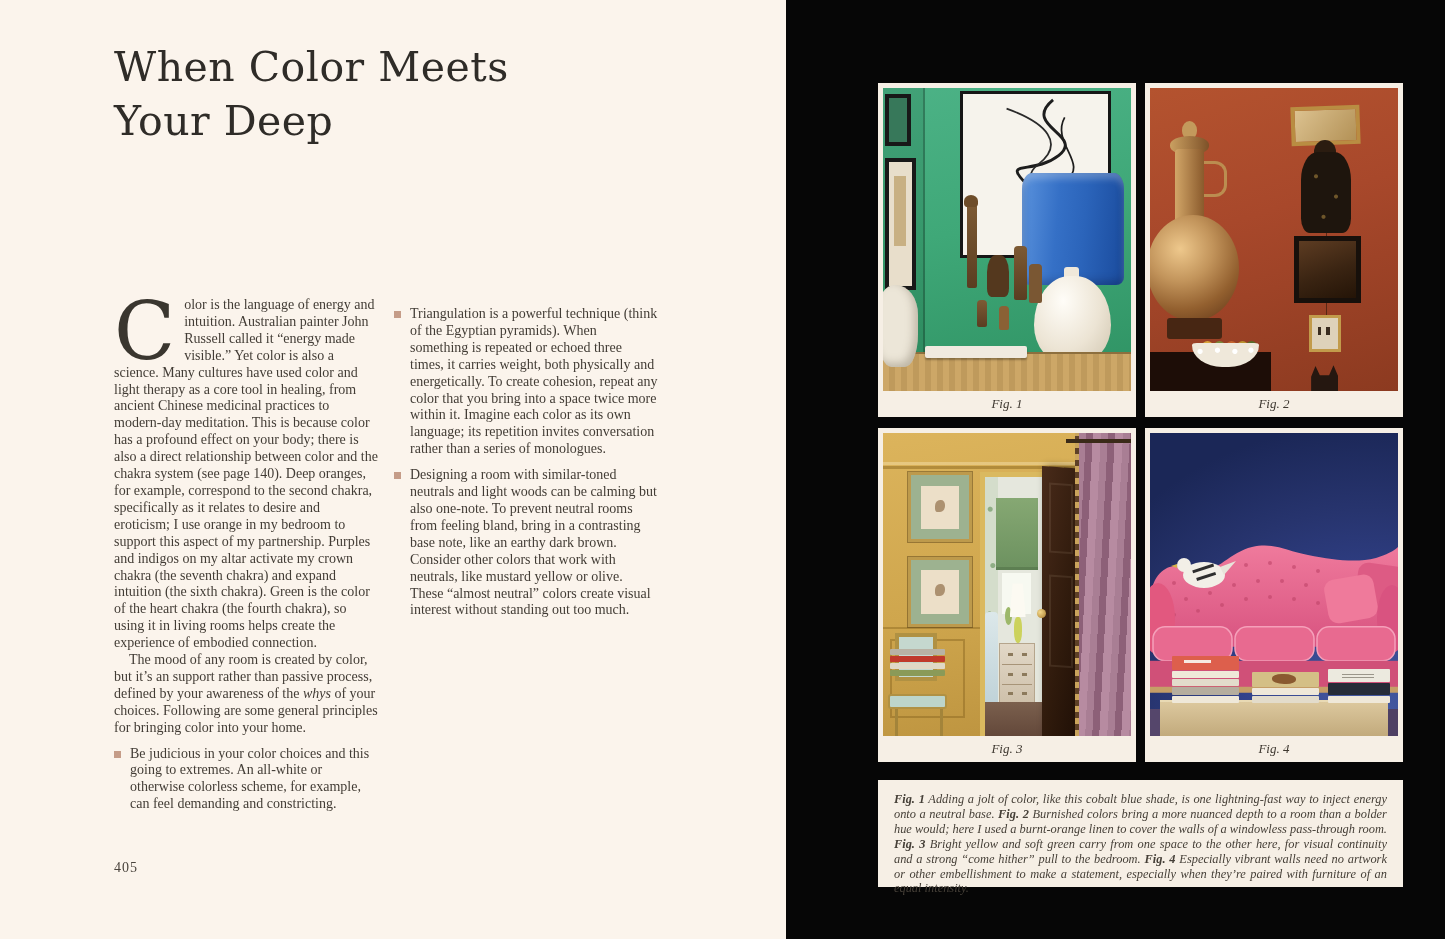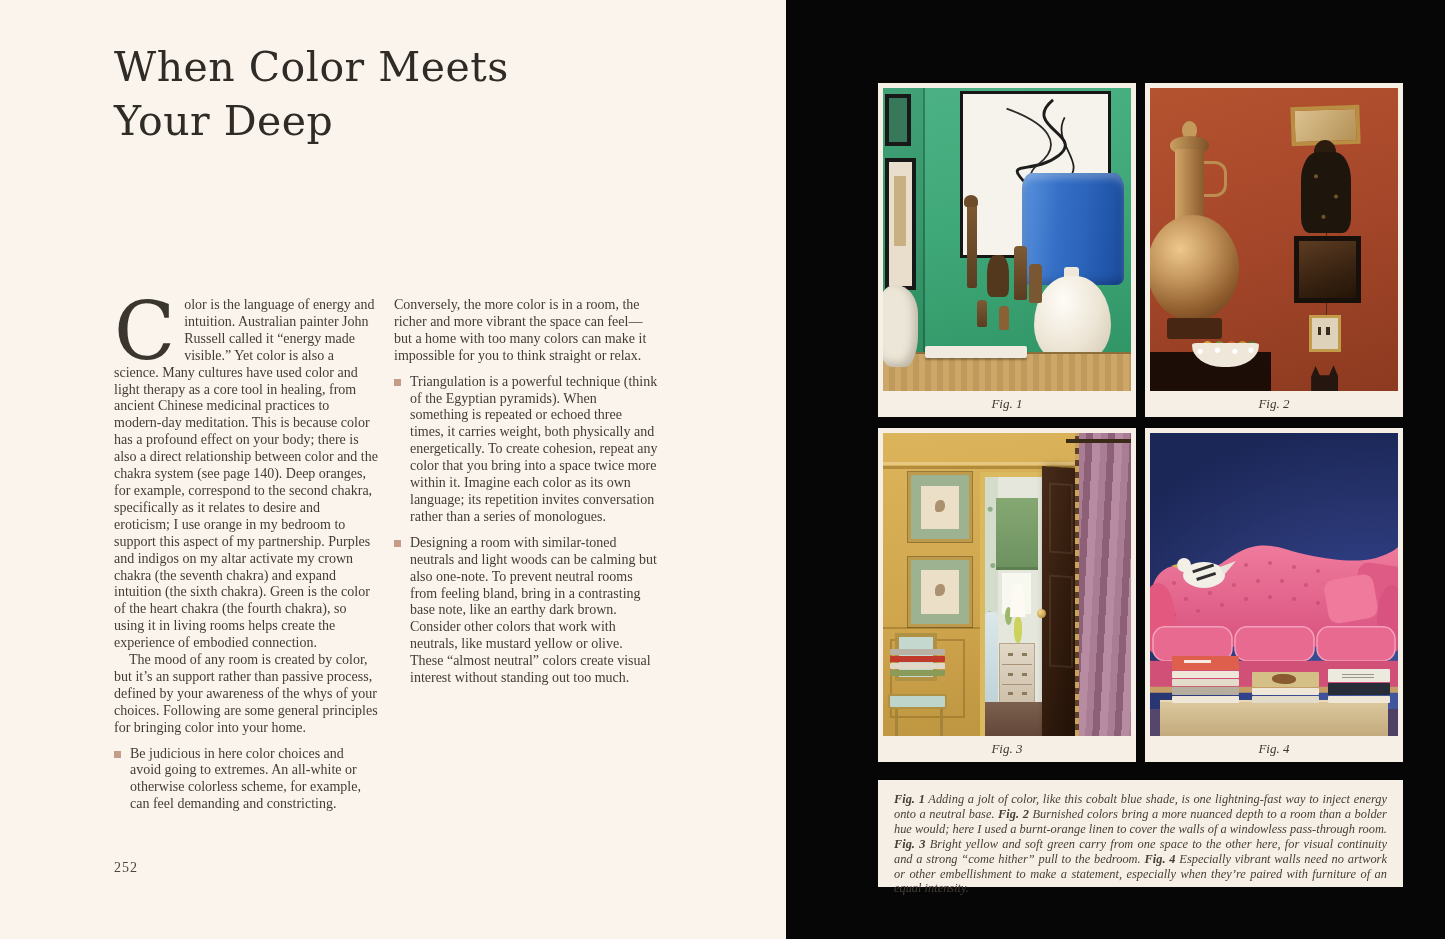--- a/index.html
+++ b/index.html
@@ -13,21 +13,21 @@
   .bodycol { position:absolute; top:297px; width:264px; font-size:14px; line-height:16.9px;
              color:var(--text-dark); text-align:left; }
   .col1 { left:114px; }
   .col2 { left:394px; }
   .dropcap { float:left; font-family:"DejaVu Serif", serif; font-size:80px; line-height:.78;
              padding:4px 9px 0 0; color:#3a362f; }
   .para { margin:0; }
   .para-indent { text-indent:15px; }
   .bullet { display:flex; margin-top:9px; }
   .bullet .sq { flex:none; width:7px; height:7px; margin:5px 9px 0 0; background:var(--bullet); }
-  .ital { }
+  .ital { font-style:italic; }
   .pagenum { position:absolute; left:114px; top:860px; font-size:14px; letter-spacing:1px; color:#4a443d; }
 
   
   .page-right { position:relative; width:722px; height:939px; background:var(--right-bg); }
   .fig { position:absolute; width:258px; height:334px; background:var(--frame-cream); }
   .fig1 { left:92px;  top:83px; }
   .fig2 { left:359px; top:83px; }
   .fig3 { left:92px;  top:428px; }
   .fig4 { left:359px; top:428px; }
   .photo { position:absolute; left:5px; right:5px; top:5px; bottom:26px; overflow:hidden; }
@@ -183,37 +183,36 @@
     <h1 class="title">
       <span>When Color Meets</span><br>
       <span>Your Deep</span>
     </h1>
 
     <div class="bodycol col1">
       <p class="para"><span class="dropcap">C</span><span>olor is the language of energy and intuition. Australian painter John Russell called it “energy made visible.” Yet color is also a science. Many cultures have used color and light therapy as a core tool in healing, from ancient Chinese medicinal practices to modern-day meditation. This is because color has a profound effect on your body; there is also a direct relationship between color and the chakra system (see page 140). Deep oranges, for example, correspond to the second chakra, specifically as it relates to desire and eroticism; I use orange in my bedroom to support this aspect of my partnership. Purples and indigos on my altar activate my crown chakra (the seventh chakra) and expand intuition (the sixth chakra). Green is the color of the heart chakra (the fourth chakra), so using it in living rooms helps create the experience of embodied connection.</span></p>
       <p class="para para-indent"><span>The mood of any room is created by color, but it’s an support rather than passive process, defined by your awareness of the </span><span class="ital">whys</span><span> of your choices. Following are some general principles for bringing color into your home.</span></p>
       <div class="bullet">
         <span class="sq"></span>
-        <span>Be judicious in here color choices and avoid going to extremes. An all-white or otherwise colorless scheme, for example, can feel demanding and constricting.</span>
+        <span>Be judicious in your color choices and this going to extremes. An all-white or otherwise colorless scheme, for example, can feel demanding and constricting.</span>
       </div>
     </div>
 
     <div class="bodycol col2">
-      <p class="para">Conversely, the more color is in a room, the richer and more vibrant the space can feel—but a home with too many colors can make it impossible for you to think straight or relax.</p>
       <div class="bullet">
         <span class="sq"></span>
         <span>Triangulation is a powerful technique (think of the Egyptian pyramids). When something is repeated or echoed three times, it carries weight, both physically and energetically. To create cohesion, repeat any color that you bring into a space twice more within it. Imagine each color as its own language; its repetition invites conversation rather than a series of monologues.</span>
       </div>
       <div class="bullet">
         <span class="sq"></span>
         <span>Designing a room with similar-toned neutrals and light woods can be calming but also one-note. To prevent neutral rooms from feeling bland, bring in a contrasting base note, like an earthy dark brown. Consider other colors that work with neutrals, like mustard yellow or olive. These “almost neutral” colors create visual interest without standing out too much.</span>
       </div>
     </div>
 
-    <div class="pagenum">252</div>
+    <div class="pagenum">405</div>
   </div>
 
   <div class="page-right">
 
     <div class="fig fig1">
       <div class="photo s1">
         <div class="abs s1-sidewall"></div>
         <div class="abs s1-frameA"></div>
         <div class="abs s1-frameB">
             <div class="s1-print"></div>

